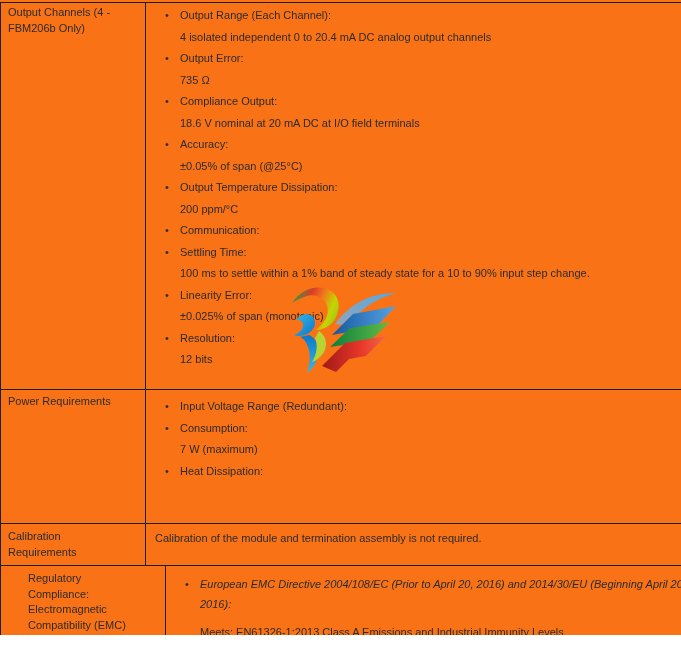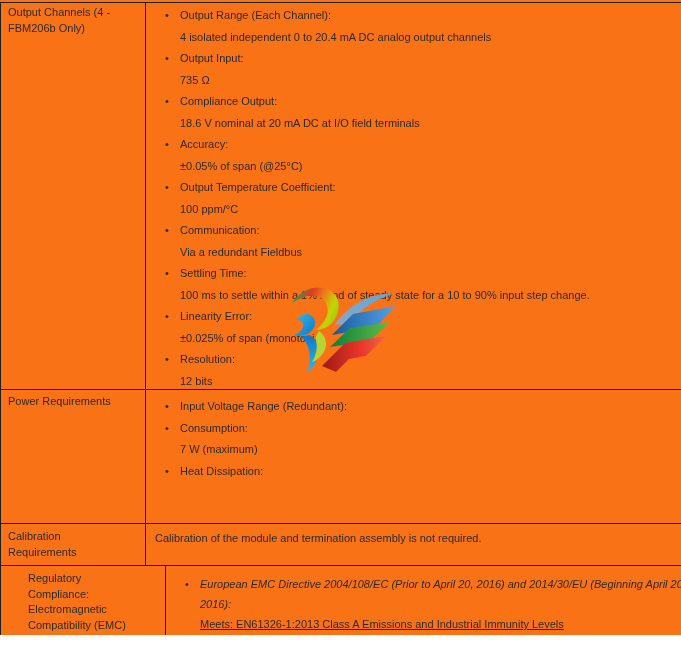--- a/index.html
+++ b/index.html
@@ -39,21 +39,21 @@
   .bullet {
     position:absolute; left:10px; top:0;
     line-height:21.5px; font-size:11px; color:#2b2b2b;
   }
   .val { padding-left:25px; line-height:21.5px; white-space:nowrap; }
   .lbl.italic {
     font-style:italic; white-space:normal;
     line-height:20px; width:500px;
   }
   .lbl.italic .bullet { font-style:normal; line-height:20px; }
-  .row-4 .val { margin-top:0;text-decoration:underline; }
+  .row-4 .val { margin-top:8px; }
   .plain { line-height:15px; white-space:nowrap; }
   .watermark {
     position:absolute; left:289px; top:283px; width:108px; height:92px;
     pointer-events:none;
   }
 </style>
 </head>
 <body>
 
 <div class="page">
@@ -62,38 +62,37 @@
     <div class="row row-1 bordered">
       <div class="hcell">
         <div class="hlabel">Output Channels (4 - FBM206b Only)</div>
       </div>
       <div class="ccell">
         <div class="item">
           <div class="lbl"><span class="bullet">•</span><span>Output Range (Each Channel):</span></div>
           <div class="val">4 isolated independent 0 to 20.4 mA DC analog output channels</div>
         </div>
         <div class="item">
-          <div class="lbl"><span class="bullet">•</span><span>Output Input:</span></div>
+          <div class="lbl"><span class="bullet">•</span><span>Output Error:</span></div>
           <div class="val">735 Ω</div>
         </div>
         <div class="item">
           <div class="lbl"><span class="bullet">•</span><span>Compliance Output:</span></div>
           <div class="val">18.6 V nominal at 20 mA DC at I/O field terminals</div>
         </div>
         <div class="item">
           <div class="lbl"><span class="bullet">•</span><span>Accuracy:</span></div>
           <div class="val">±0.05% of span (@25°C)</div>
         </div>
         <div class="item">
-          <div class="lbl"><span class="bullet">•</span><span>Output Temperature Coefficient:</span></div>
-          <div class="val">100 ppm/°C</div>
+          <div class="lbl"><span class="bullet">•</span><span>Output Temperature Dissipation:</span></div>
+          <div class="val">200 ppm/°C</div>
         </div>
         <div class="item">
           <div class="lbl"><span class="bullet">•</span><span>Communication:</span></div>
-          <div class="val">Via a redundant Fieldbus</div>
         </div>
         <div class="item">
           <div class="lbl"><span class="bullet">•</span><span>Settling Time:</span></div>
           <div class="val">100 ms to settle within a 1% band of steady state for a 10 to 90% input step change.</div>
         </div>
         <div class="item">
           <div class="lbl"><span class="bullet">•</span><span>Linearity Error:</span></div>
           <div class="val">±0.025% of span (monotonic)</div>
         </div>
         <div class="item">

